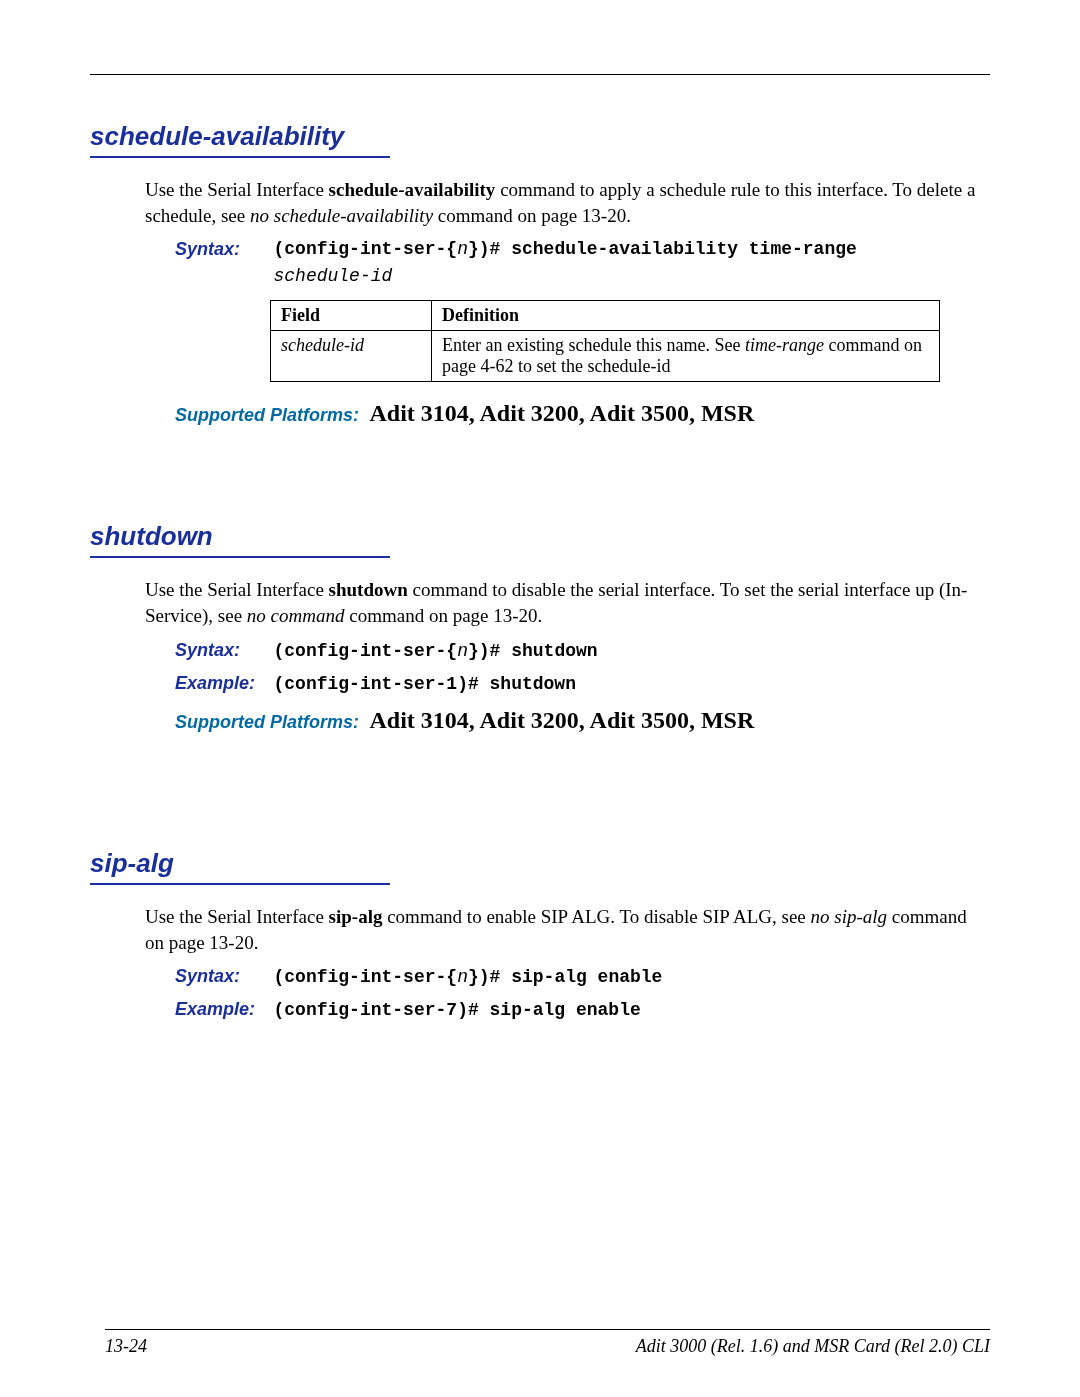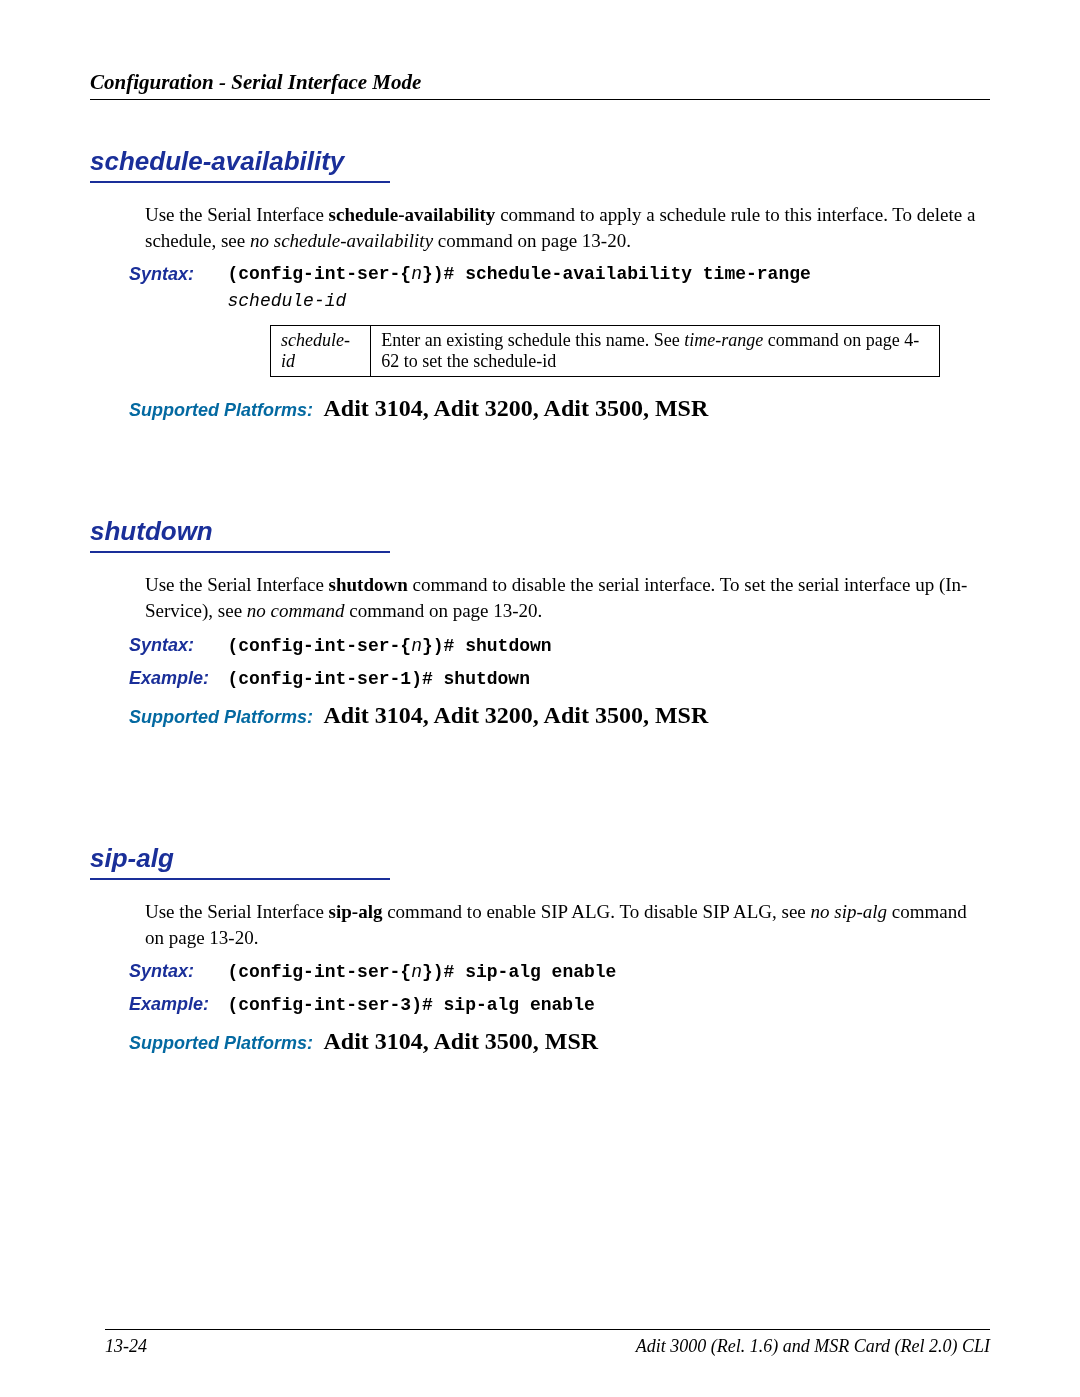--- a/index.html
+++ b/index.html
@@ -45,21 +45,21 @@
   }
   .body-text {
     font-size: 19px;
     line-height: 1.35;
     margin-left: 55px;
     margin-bottom: 8px;
   }
   .body-text .ital { font-style: italic; }
   .body-text .bold { font-weight: bold; }
   .syntax-row, .example-row, .platforms-row {
-    margin-left: 39px;
+    margin-left: 85px;
     font-size: 18px;
     line-height: 1.45;
   }
   .syntax-label, .example-label, .platforms-label {
     display: inline-block;
     color: #1a2f99;
     font-family: Arial, Helvetica, sans-serif;
     font-weight: bold;
     font-style: italic;
     font-size: 18px;
@@ -129,21 +129,20 @@
   .section-gap-large { margin-top: 90px; }
   .section-gap-xlarge { margin-top: 110px; }
   .row-space { margin-top: 6px; }
 </style>
 </head>
 <body>
 
 <div class="page">
 
   <div class="header">
-    <span>Configuration - Serial Interface Mode</span>
     <div class="header-rule"></div>
   </div>
 
   <div>
     <div class="section-title">schedule-availability</div>
     <div class="section-underline"></div>
 
     <p class="body-text">
       <span>Use the Serial Interface </span><span class="bold">schedule-availability</span><span> command to apply a schedule rule to this interface. To delete a schedule, see </span><span class="ital">no schedule-availability</span><span> command on page 13-20.</span>
     </p>
@@ -151,20 +150,24 @@
     <div class="syntax-row">
       <span class="syntax-label">Syntax:</span>
       <span class="syntax-content mono">
         <span class="mono-bold"><span>(config-int-ser-{</span></span><span class="mono-ital">n</span><span class="mono-bold"><span>})# </span><span>schedule-availability time-range</span></span><br>
         <span class="mono-ital">schedule-id</span>
       </span>
     </div>
 
     <table class="param-table">
       <tbody>
+          <tr>
+        <th style="width:140px">Field</th>
+        <th>Definition</th>
+      </tr>
       <tr>
         <td><span class="ital">schedule-id</span></td>
         <td>
           <span>Enter an existing schedule this name. See </span><span class="ital">time-range</span><span> command on page 4-62 to set the schedule-id</span>
         </td>
       </tr>
     </tbody>
       </table>
 
 
@@ -210,27 +213,23 @@
 
     <div class="syntax-row">
       <span class="syntax-label">Syntax:</span>
       <span class="mono">
         <span class="mono-bold"><span>(config-int-ser-{</span></span><span class="mono-ital">n</span><span class="mono-bold"><span>})# </span><span>sip-alg enable</span></span>
       </span>
     </div>
 
     <div class="example-row row-space">
       <span class="example-label">Example:</span>
-      <span class="mono mono-bold">(config-int-ser-3)# sip-alg enable</span>
-    </div>
-
-    <div class="example-row row-space">
-      <span class="platforms-inline">Supported Platforms:</span>
-      <span class="platforms-val">&nbsp;<span>Adit 3104, Adit 3500, MSR</span></span>
-    </div>
+      <span class="mono mono-bold">(config-int-ser-7)# sip-alg enable</span>
+    </div>
+
   </div>
 
   <div class="footer">
     <div class="footer-rule"></div>
     <div class="footer-line">
       <span>13-24</span>
       <span>Adit 3000 (Rel. 1.6) and MSR Card (Rel 2.0) CLI</span>
     </div>
   </div>
 

